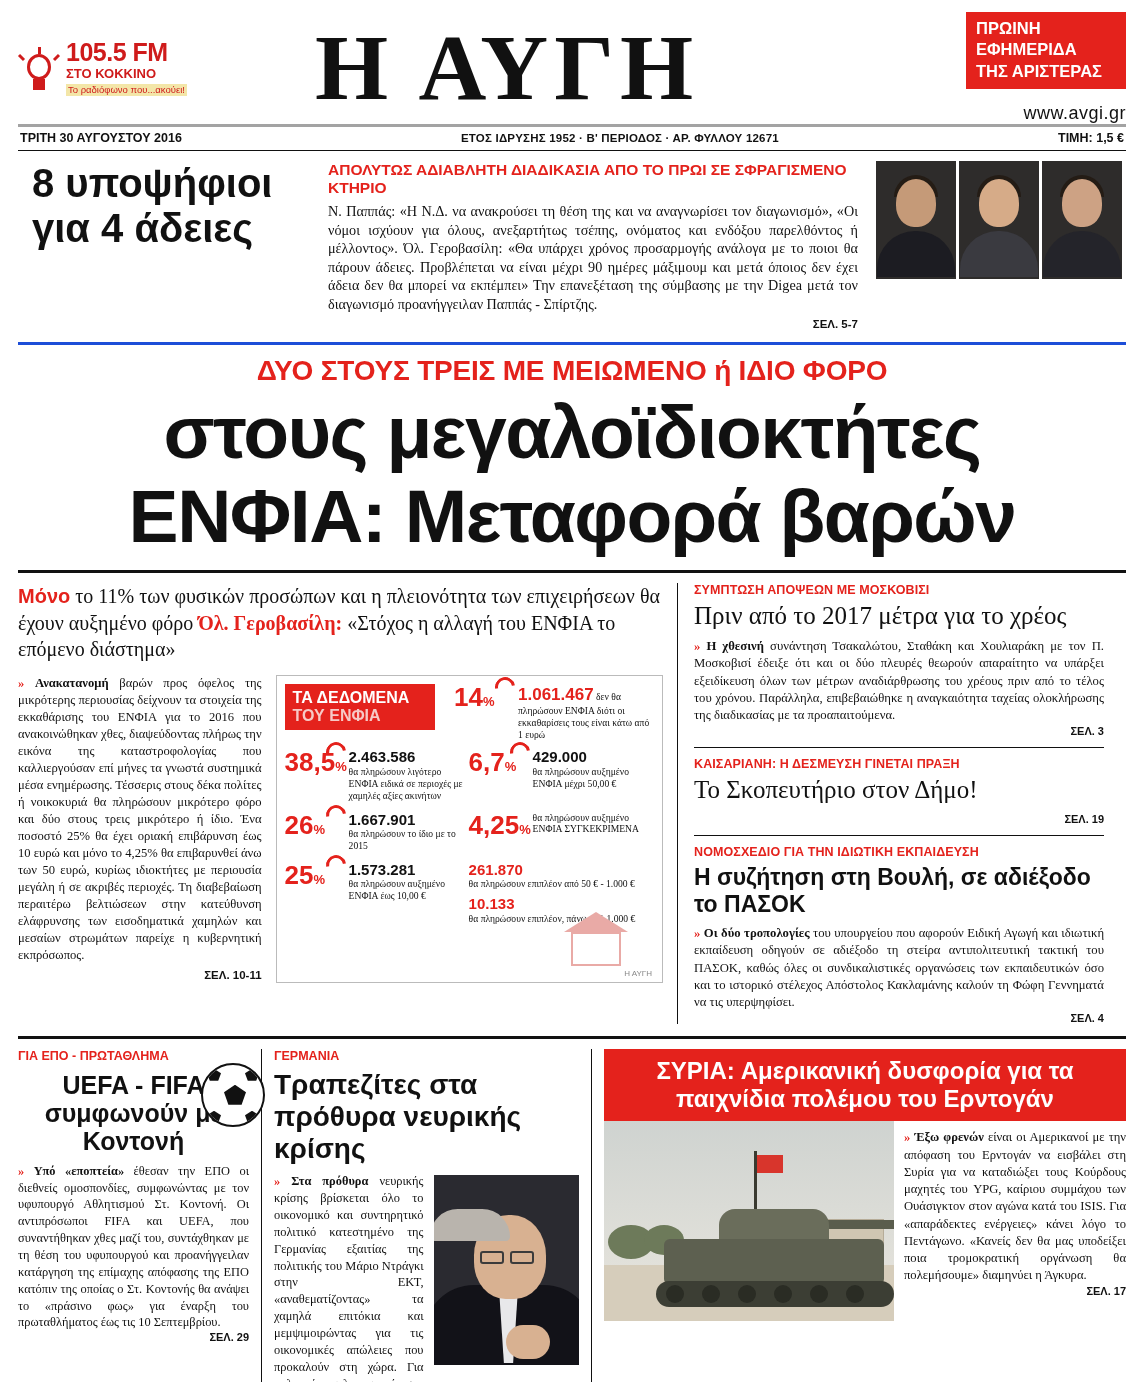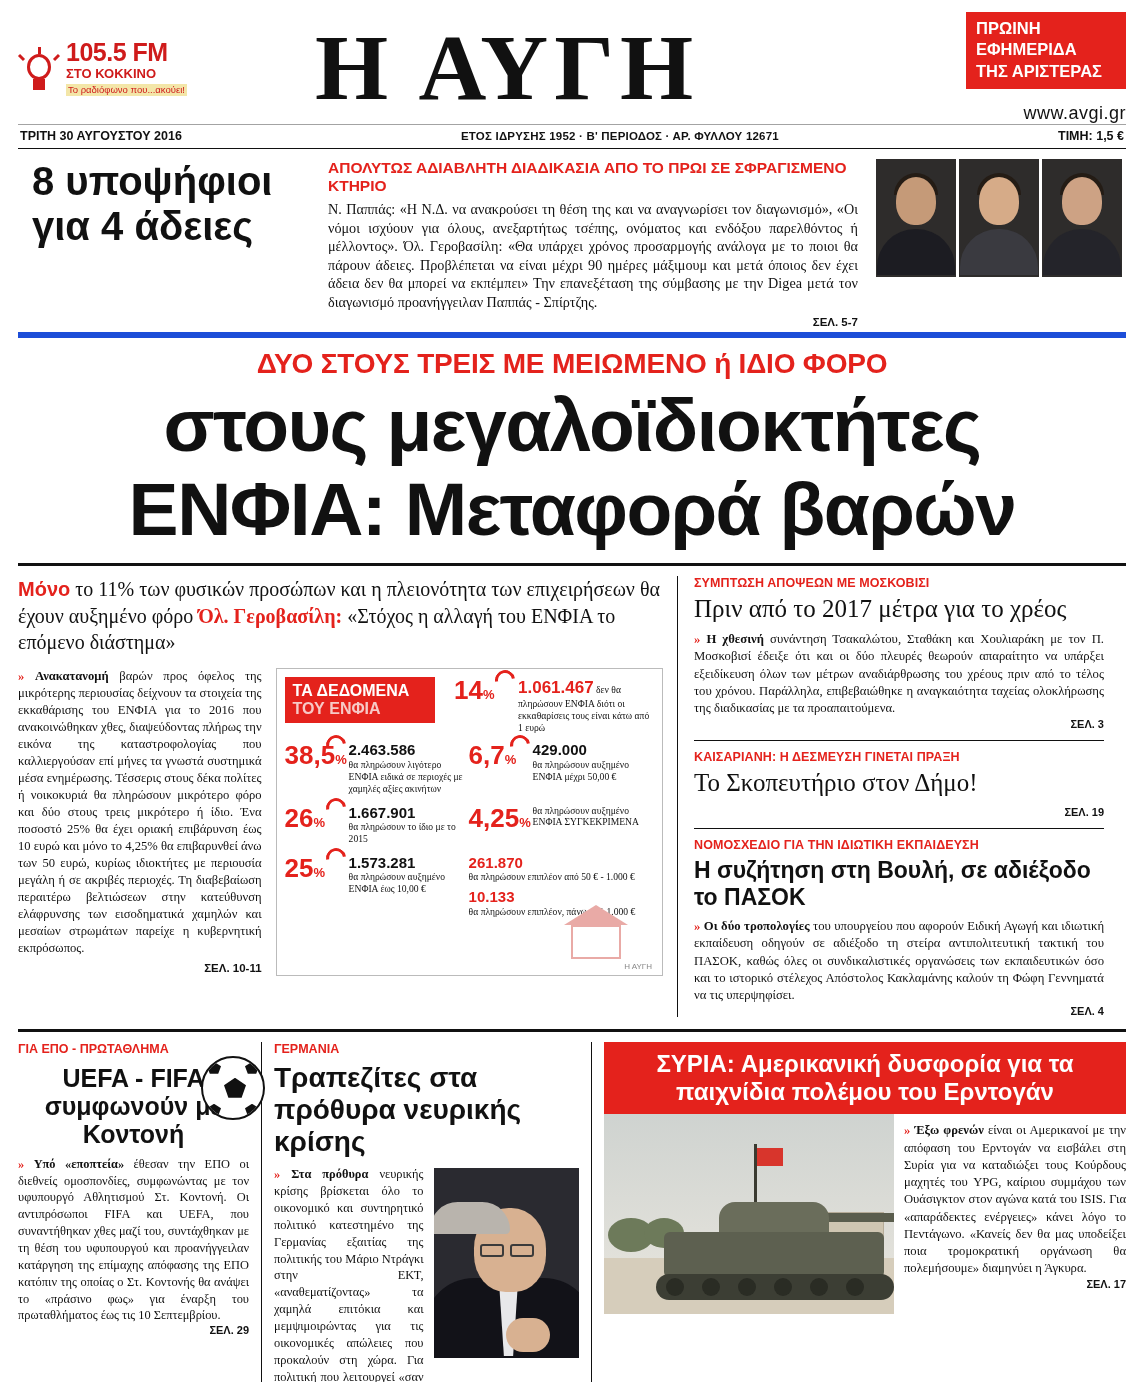--- a/index.html
+++ b/index.html
@@ -53,30 +53,30 @@
     font-weight:bold; font-size:16.5px;
     line-height:1.28;
     padding:6px 10px 7px 10px;
     text-align:left;
     width:160px;
   }
   .site { font-family:"Liberation Sans", sans-serif; font-size:18px; margin-top:14px; letter-spacing:0.5px; }
 
   
   .infobar {
-    border-top:1px solid #a3a3a3; border-bottom:1px solid #111;
+    border-top:3px solid #a3a3a3; border-bottom:1px solid #111;
     display:flex; align-items:center; justify-content:space-between;
     font-family:"Liberation Sans", sans-serif;
     font-size:12.5px; font-weight:bold;
     padding:4px 2px 5px 2px; margin-top:6px;
   }
   .infobar .mid { font-size:11.5px; letter-spacing:0.2px; }
 
   
-  .topstory { display:flex; border-bottom:6px solid #1d4ed8; padding:10px 0 4px 0; gap:10px; }
+  .topstory { display:flex; border-bottom:3px solid #1d4ed8; padding:10px 0 12px 0; gap:10px; }
   .ts-left { width:300px; padding-left:14px; }
   .ts-left .big {
     font-family:"Liberation Sans", sans-serif;
     font-weight:bold; font-size:40px; line-height:1.12; color:#111;
   }
   .ts-mid { flex:1; padding-right:8px; }
   .ts-kicker {
     font-family:"Liberation Sans", sans-serif; font-weight:bold;
     color:#e4221c; font-size:15.5px; margin-bottom:5px;
   }

